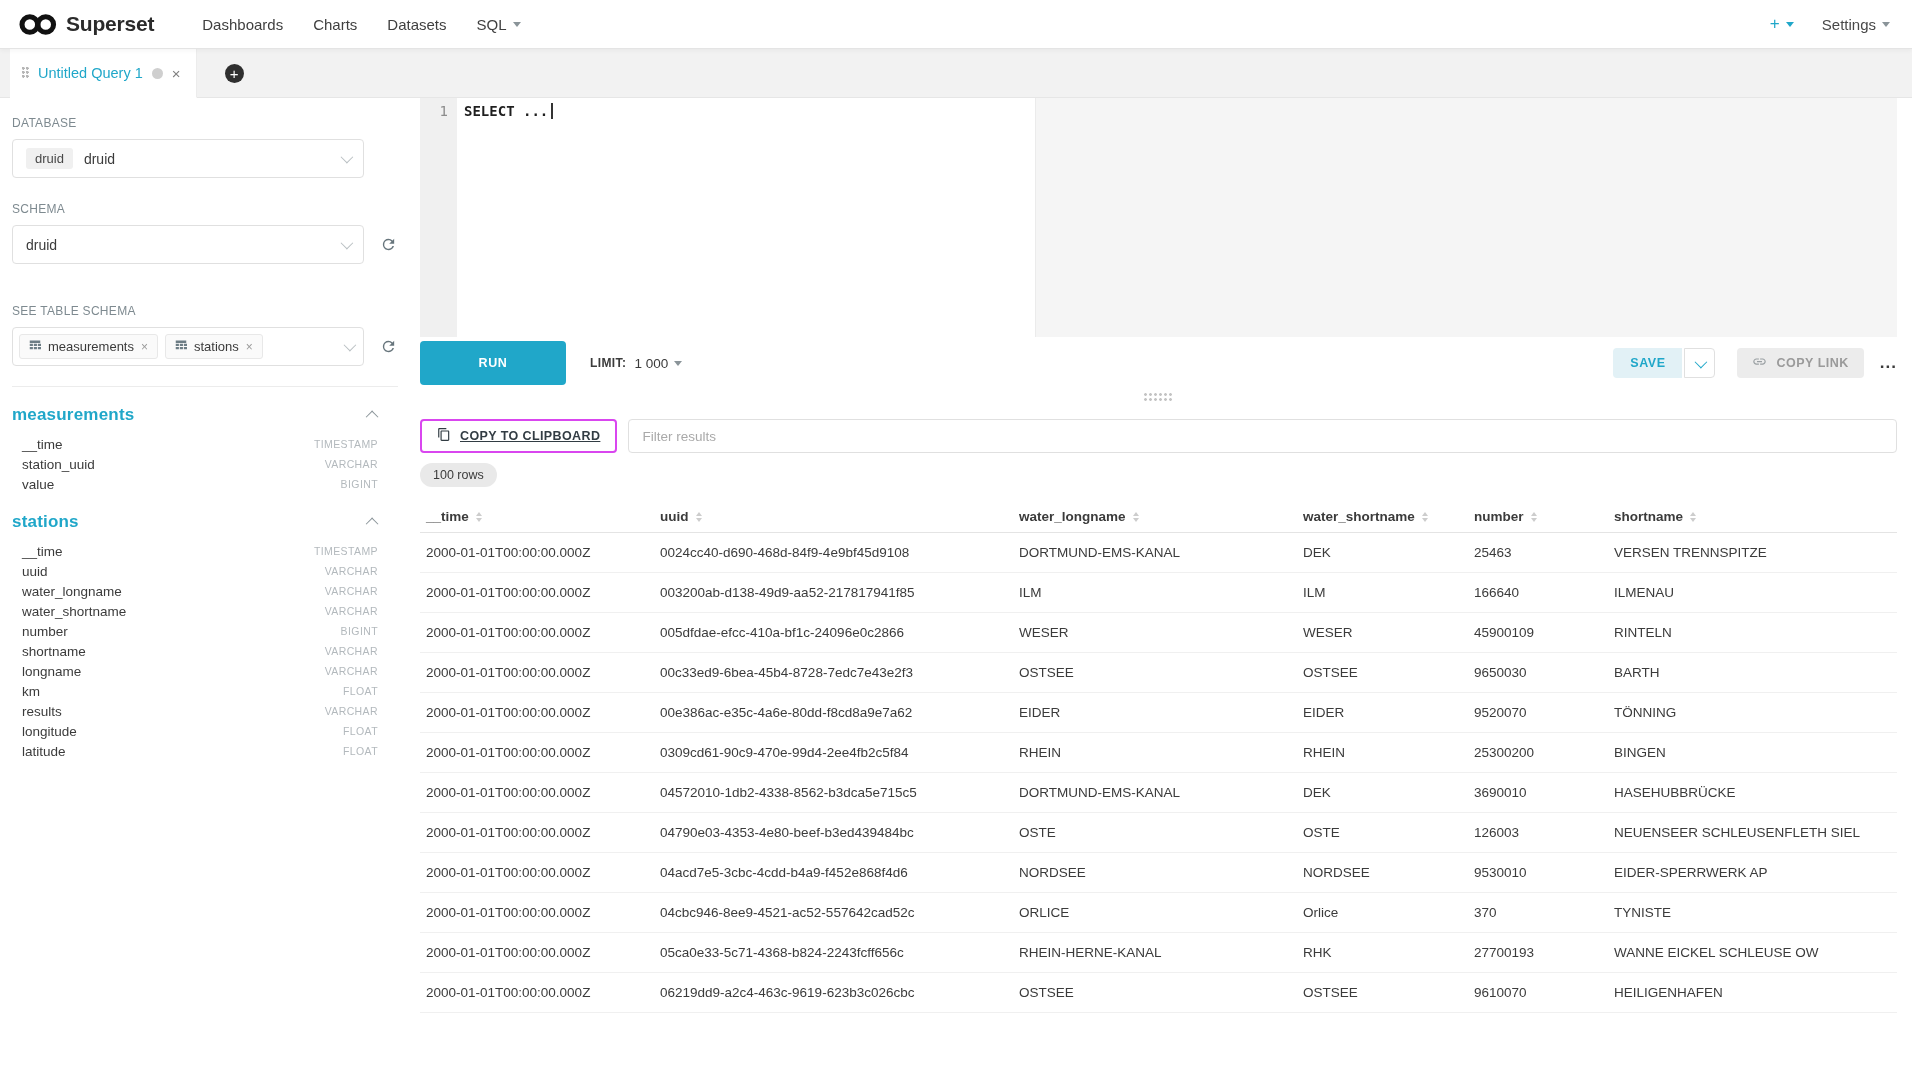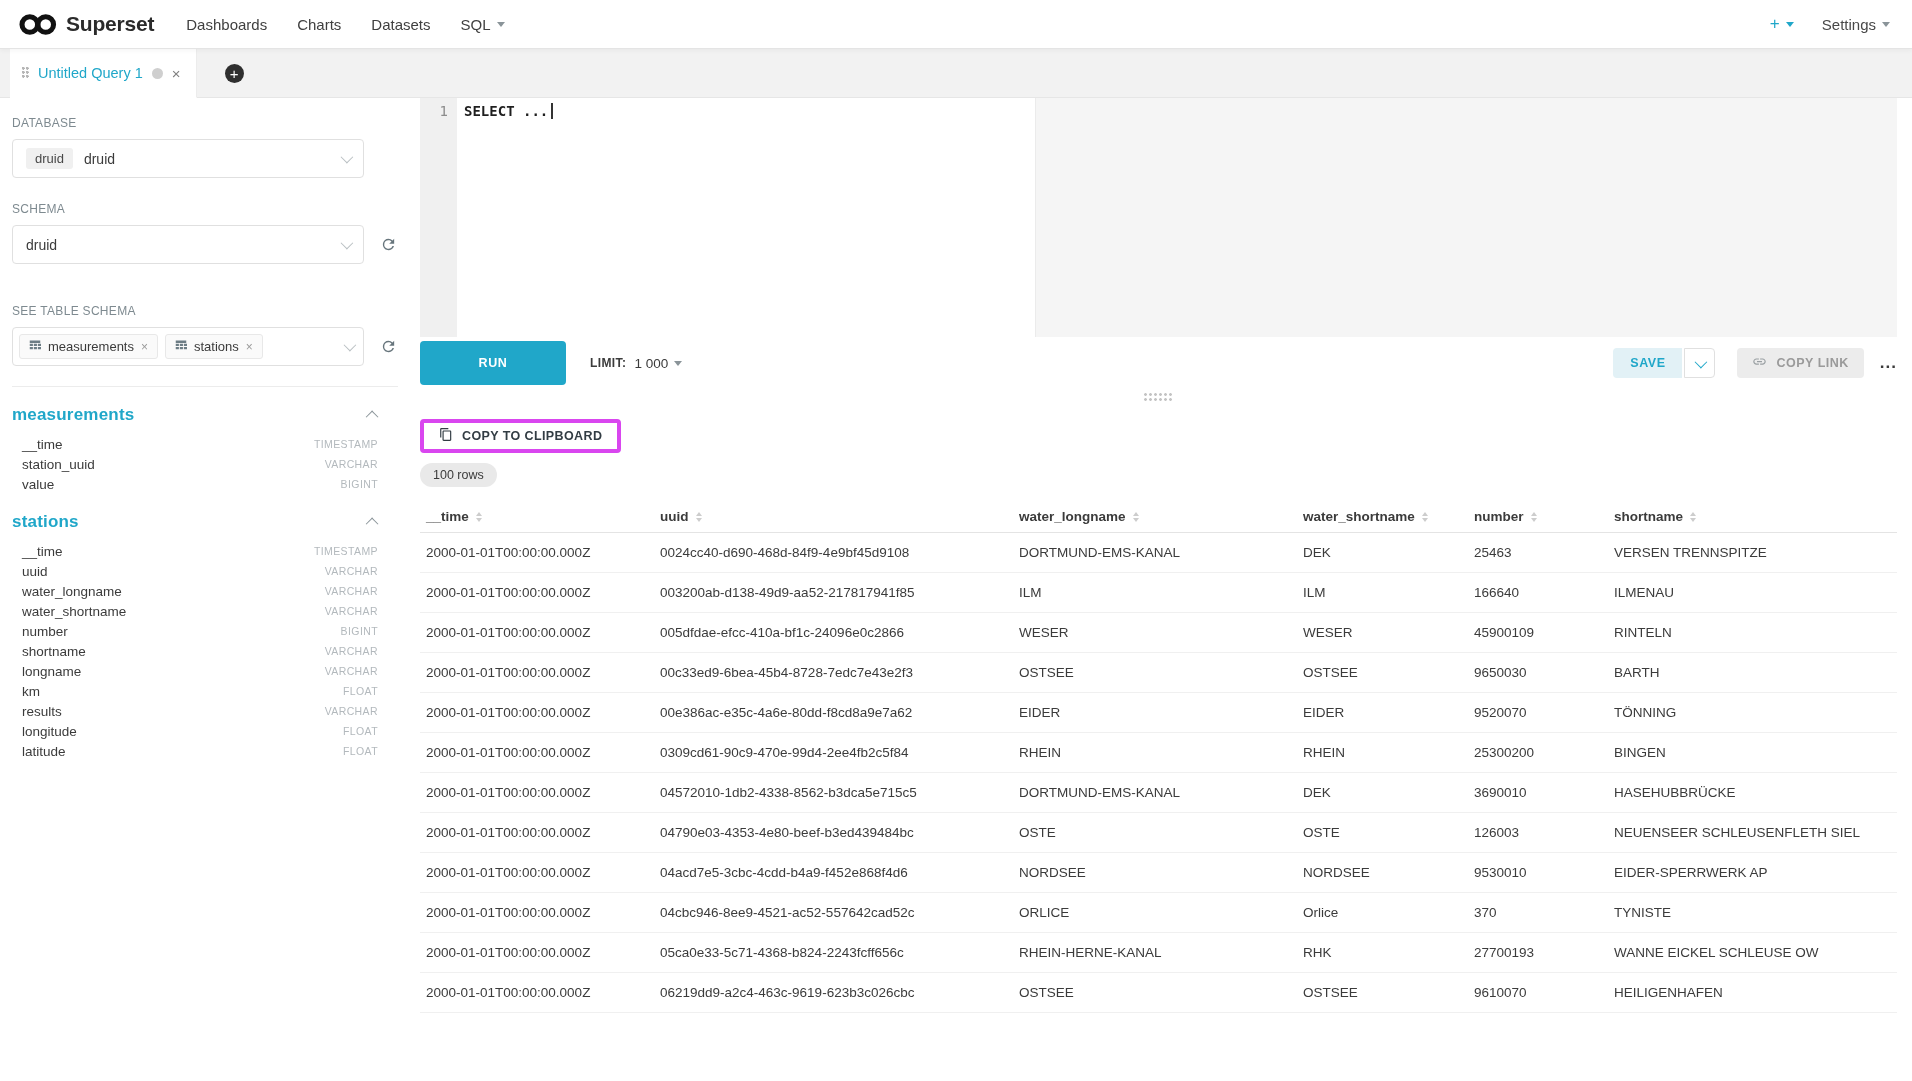--- a/index.html
+++ b/index.html
@@ -9,21 +9,21 @@
     background:#fff; color:#484848;
     font-family:"Liberation Sans","DejaVu Sans",sans-serif;
     font-size:14px;
   }
   
   .navbar { height:49px; display:flex; align-items:center; justify-content:space-between;
     padding:0 22px 0 18px; border-bottom:1px solid #e4e4e4; box-shadow:0 2px 4px rgba(0,0,0,.04); position:relative; z-index:5; background:#fff;}
   .nav-left { display:flex; align-items:center; }
   .logo { display:flex; align-items:center; }
   .brand { font-size:21px; font-weight:700; color:#2b2b2b; margin-left:8px; letter-spacing:-.2px; }
-  .main-nav { display:flex; align-items:flex-end; margin-left:32px; }
+  .main-nav { display:flex; align-items:flex-end; margin-left:48px; }
   .nav-item { display:flex; align-items:center; margin-right:30px; font-size:15px; color:#3f3f3f; cursor:pointer; }
   .caret { display:inline-block; width:0; height:0; border-left:4px solid transparent; border-right:4px solid transparent; border-top:5px solid #8a9499; margin-left:6px; }
   .caret.teal { border-top-color:#20a7c9; }
   .nav-right { display:flex; align-items:center; gap:28px; }
   .nav-plus { color:#20a7c9; font-size:17px; display:flex; align-items:center; cursor:pointer; }
   .nav-settings { font-size:15px; display:flex; align-items:center; cursor:pointer; }
 
   
   .tabstrip { height:49px; background:#f2f2f2; border-bottom:1px solid #e6e6e6; display:flex; align-items:stretch; padding-left:10px; }
   .qtab { display:flex; align-items:center; gap:9px; padding:0 15px 0 12px; background:#fff; border-right:1px solid #ececec; margin-bottom:-1px; border-bottom:1px solid #fff; cursor:pointer; }
@@ -88,21 +88,21 @@
   .drag-row { height:16px; display:flex; align-items:center; justify-content:center; flex-shrink:0; cursor:row-resize; }
   .drag-row .dots { width:30px; height:9px; background-image:radial-gradient(circle at 1.5px 1.5px,#c4c4c4 1.3px,transparent 1.5px); background-size:5px 5px; }
 
   
   .south-tabs { display:flex; border-bottom:1px solid #f0f0f0; flex-shrink:0; }
   .stab { padding:12px 0 13px 0; margin-right:32px; font-size:13px; color:#484848; letter-spacing:.2px; position:relative; cursor:pointer; }
   .stab.active::after { content:""; position:absolute; left:0; right:0; bottom:-1px; height:2px; background:#20a7c9; }
 
   
   .results-toolbar { display:flex; align-items:center; gap:11px; margin-top:14px; flex-shrink:0; }
-  .btn-copyclip { height:34px; padding:0 15px; background:#fff; border:4px solid #d946ef; border-radius:4px; font-weight:700; font-size:12.5px; letter-spacing:.4px; color:#323c43; display:flex; align-items:center; gap:9px; cursor:pointer; font-family:inherit; }
+  .btn-copyclip { height:34px; padding:0 15px; background:#fff; border:2px solid #d946ef; border-radius:4px; font-weight:700; font-size:12.5px; letter-spacing:.4px; color:#323c43; display:flex; align-items:center; gap:9px; cursor:pointer; font-family:inherit;text-decoration:underline; }
   .filter-input { flex:1; height:34px; border:1px solid #e0e0e0; border-radius:4px; padding:0 13px; font-size:13.5px; color:#3b3b3b; font-family:inherit; outline:none; }
   .filter-input::placeholder { color:#a9a9a9; }
   .rows-badge { display:inline-block; margin:10px 0 14px 0; background:#e9e9e9; border-radius:12px; padding:5px 13px; font-size:12.5px; color:#3b3b3b; }
 
   
   table.results { width:100%; border-collapse:collapse; table-layout:fixed; font-size:13.5px; }
   table.results th { text-align:left; font-weight:700; color:#3b3b3b; padding:8px 6px; border-bottom:1px solid #e4e4e4; white-space:nowrap; overflow:hidden; cursor:pointer; }
   table.results td { padding:12px 6px; border-bottom:1px solid #f0f0f0; color:#3b3b3b; white-space:nowrap; overflow:hidden; }
   .sorter { display:inline-flex; flex-direction:column; gap:2px; margin-left:7px; vertical-align:middle; }
   .sorter i { display:block; width:0; height:0; border-left:3.5px solid transparent; border-right:3.5px solid transparent; }
@@ -324,20 +324,21 @@
       </div>
 
 
     <div class="results-toolbar">
       <button class="btn-copyclip">
         <span><svg width="14" height="15" viewBox="0 0 24 24">
               <path fill="#323c43" d="M16 1H4c-1.1 0-2 .9-2 2v14h2V3h12V1zm3 4H8c-1.1 0-2 .9-2 2v14c0 1.1.9 2 2 2h11c1.1 0 2-.9 2-2V7c0-1.1-.9-2-2-2zm0 16H8V7h11v14z"></path>
             </svg></span>
         <span>COPY TO CLIPBOARD</span>
       </button>
+      <input class="filter-input" placeholder="Filter results" style="">
     </div>
 
     <div><span class="rows-badge">100 rows</span></div>
 
     <table class="results">
       <colgroup>
         <col style="width:234px">
           <col style="width:359px">
           <col style="width:284px">
           <col style="width:171px">

